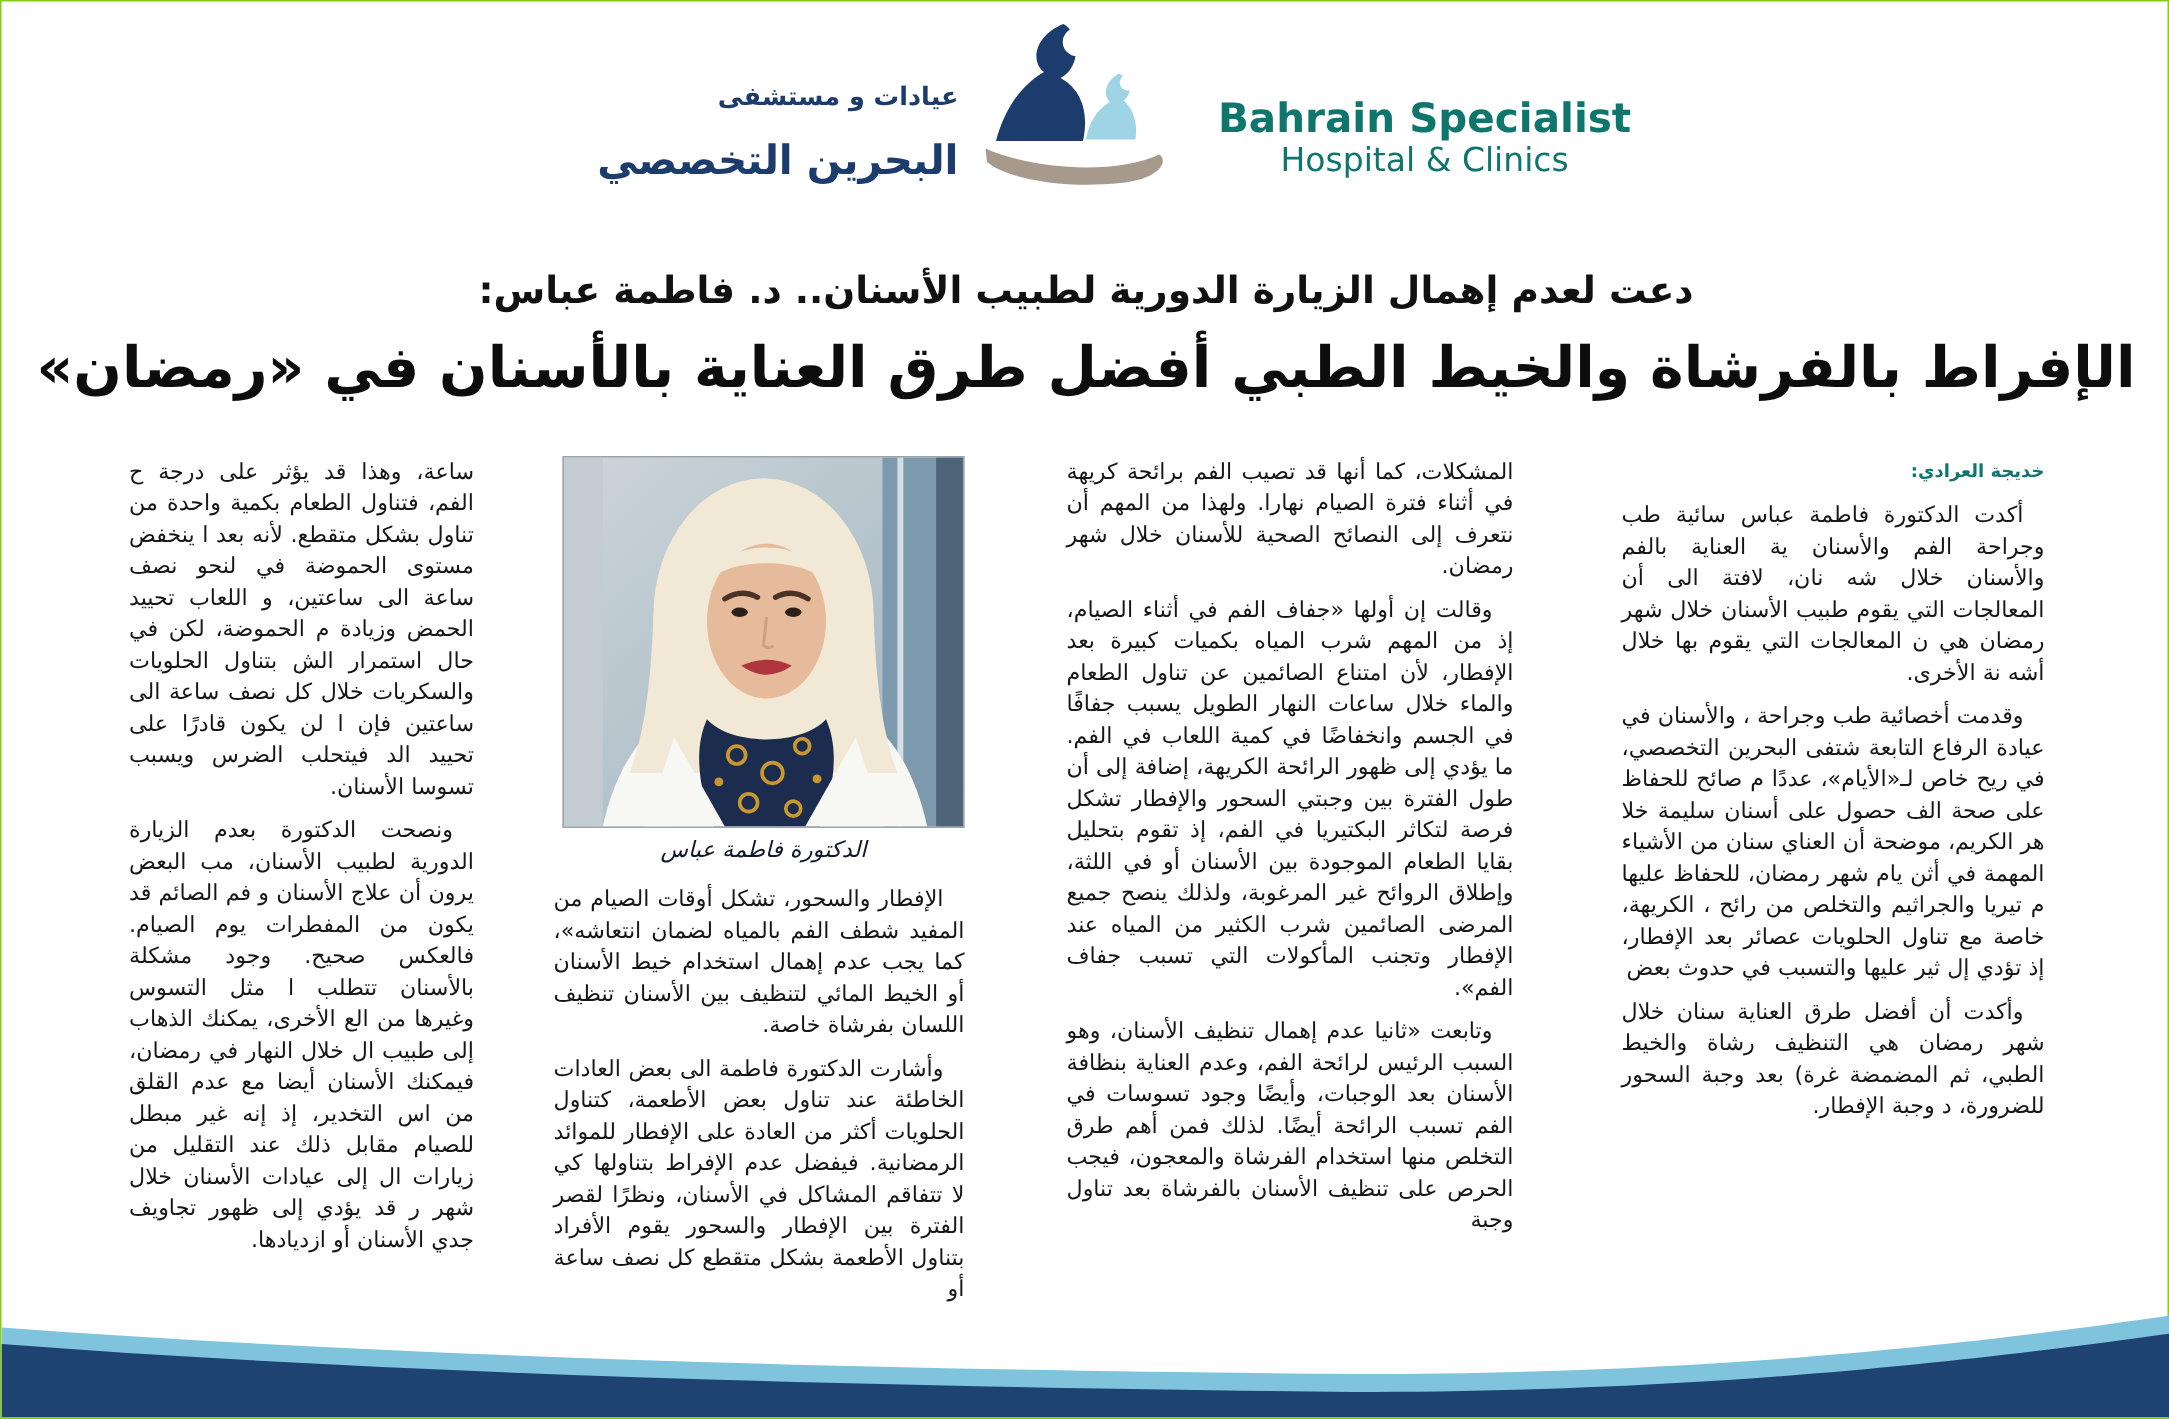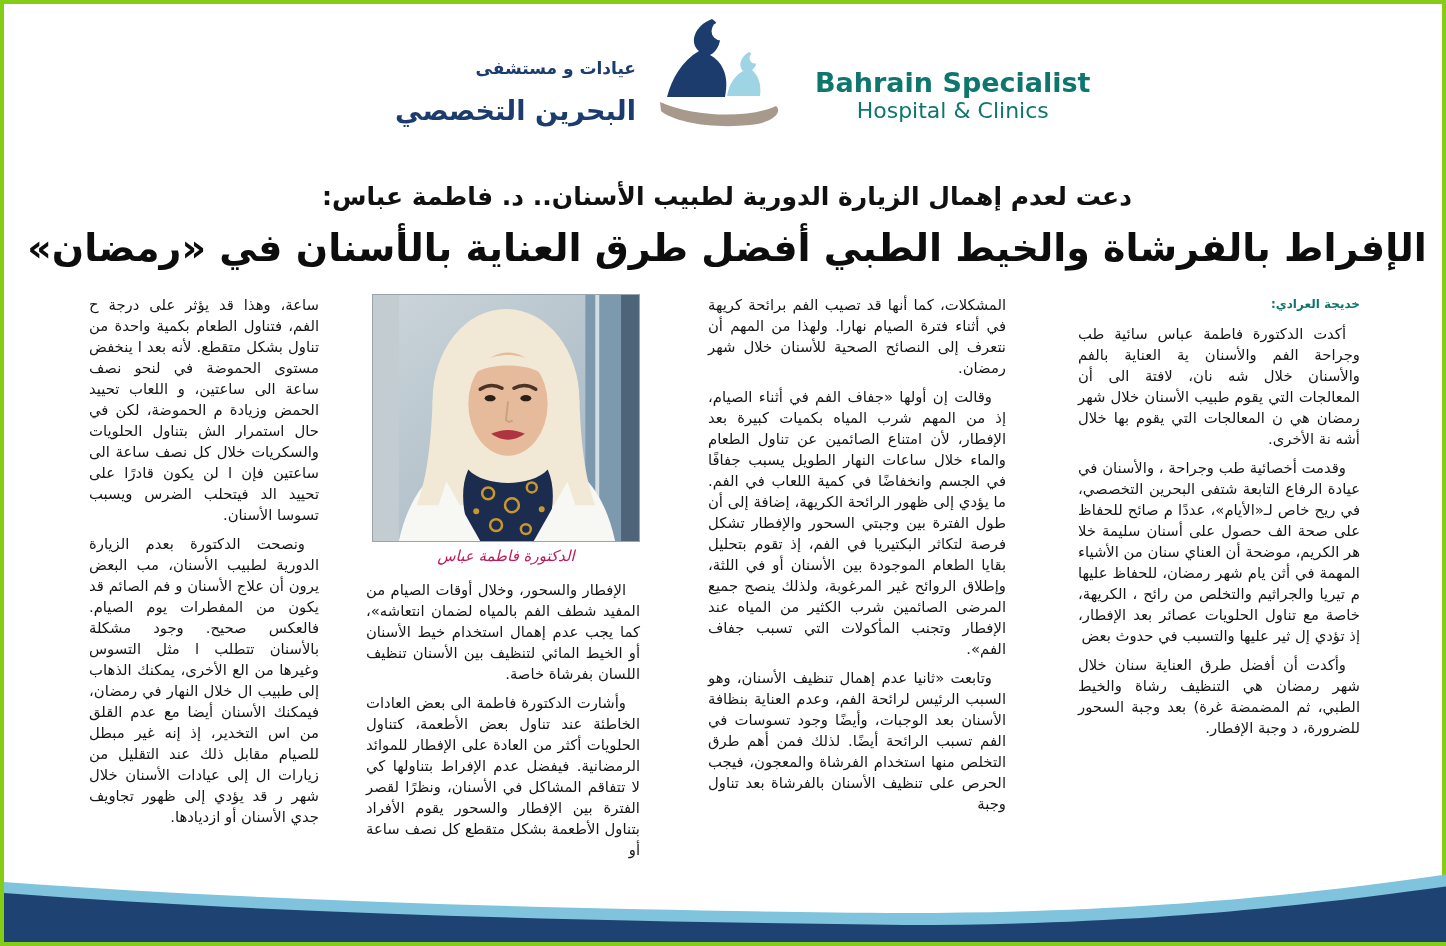--- a/index.html
+++ b/index.html
@@ -1,21 +1,21 @@
 <!DOCTYPE html>
 <html lang="ar"><head>
 <meta charset="utf-8">
 <style>
   html,body{margin:0;padding:0;}
   body{
     width:1446px;height:946px;position:relative;overflow:hidden;
     background:#ffffff;
     font-family:"DejaVu Sans", sans-serif;
   }
-  .page{position:absolute;inset:0;border:4px solid #84cc16;box-sizing:border-box;padding-left:24px;}
+  .page{position:absolute;inset:0;border:1px solid #84cc16;box-sizing:border-box;padding-left:24px;}
 
   
   .logo-arabic{
     position:absolute;top:54px;right:806px;text-align:right;color:#1d3c6e;direction:rtl;
   }
   .logo-arabic .l1{font-size:17px;font-weight:bold;letter-spacing:0;}
   .logo-arabic .l2{font-size:27px;font-weight:bold;margin-top:17px;text-align:right;}
   .logo-mark{position:absolute;left:648px;top:12px;width:132px;height:118px;}
   .logo-english{
     position:absolute;left:811px;top:64px;color:#0f766e;text-align:center;
@@ -28,39 +28,39 @@
     position:absolute;top:178px;left:0;width:1446px;text-align:center;
     direction:rtl;font-size:25px;font-weight:bold;color:#111;
   }
   .main-title{
     position:absolute;top:222px;left:0;width:1446px;text-align:center;
     direction:rtl;font-size:38px;font-weight:bold;color:#0d0d0d;letter-spacing:-.5px;
   }
 
   
   .col{
-    position:absolute;top:290px;direction:rtl;text-align:justify;
+    position:absolute;top:303px;direction:rtl;text-align:justify;
     font-size:14.8px;line-height:21px;color:#161616;
   }
   .col p{margin:0 0 8px 0;text-indent:14px;}
   .col p:first-child{text-indent:0;}
   .byline{font-weight:bold;font-size:12px;margin:0 0 14px 0;color:#0f766e;}
   #col-right{right:82px;width:282px;}
   #col-center-right{right:436px;width:298px;}
   #col-photo{right:802px;width:274px;}
   #col-left{left:85px;width:230px;}
 
   
   .photo-frame{
     width:268px;height:248px;border:1px solid #9aa4ab;background:#b9c6cf;
     box-sizing:border-box;display:block;
   }
   .photo-caption{
     width:268px;text-align:center;font-style:italic;font-size:15px;
-    color:#be185d;margin:4px 0 12px 0;font-weight:500;
+    color:#0f172a;margin:4px 0 12px 0;font-weight:500;
   }
 
   
   .waves{position:absolute;left:0;bottom:0;width:1446px;height:106px;}
 </style>
 </head>
 <body>
 
 <div class="page">
 
@@ -142,21 +142,21 @@
       <circle cx="160" cy="194" r="5" stroke="#c9972f" stroke-width="2.5" fill="none"></circle>
       <circle cx="124" cy="232" r="6" stroke="#c9972f" stroke-width="2.5" fill="none"></circle>
       <circle cx="154" cy="236" r="5" stroke="#c9972f" stroke-width="2.5" fill="none"></circle>
       <circle cx="104" cy="218" r="3" fill="#c9972f"></circle>
       <circle cx="170" cy="216" r="3" fill="#c9972f"></circle>
 
       <path d="M74,188 L108,248 L54,248 Z" fill="#f7f7f4"></path>
       <path d="M196,188 L162,248 L216,248 Z" fill="#f7f7f4"></path>
     </svg>
     <div class="photo-caption">الدكتورة فاطمة عباس</div>
-    <p>الإفطار والسحور، وخلال أوقات الصيام من المفيد شطف الفم بالمياه لضمان انتعاشه»، كما يجب عدم إهمال استخدام خيط الأسنان أو الخيط المائي لتنظيف بين الأسنان تنظيف اللسان بفرشاة خاصة.</p>
+    <p>الإفطار والسحور، تشكل أوقات الصيام من المفيد شطف الفم بالمياه لضمان انتعاشه»، كما يجب عدم إهمال استخدام خيط الأسنان أو الخيط المائي لتنظيف بين الأسنان تنظيف اللسان بفرشاة خاصة.</p>
     <p>وأشارت الدكتورة فاطمة الى بعض العادات الخاطئة عند تناول بعض الأطعمة، كتناول الحلويات أكثر من العادة على الإفطار للموائد الرمضانية. فيفضل عدم الإفراط بتناولها كي لا تتفاقم المشاكل في الأسنان، ونظرًا لقصر الفترة بين الإفطار والسحور يقوم الأفراد بتناول الأطعمة بشكل متقطع كل نصف ساعة أو</p>
   </div>
 
   <div class="col" id="col-left">
     <p>ساعة، وهذا قد يؤثر على درجة ح الفم، فتناول الطعام بكمية واحدة من تناول بشكل متقطع. لأنه بعد ا ينخفض مستوى الحموضة في لنحو نصف ساعة الى ساعتين، و اللعاب تحييد الحمض وزيادة م الحموضة، لكن في حال استمرار الش بتناول الحلويات والسكريات خلال كل نصف ساعة الى ساعتين فإن ا لن يكون قادرًا على تحييد الد فيتحلب الضرس ويسبب تسوسا الأسنان.</p>
     <p>ونصحت الدكتورة بعدم الزيارة الدورية لطبيب الأسنان، مب البعض يرون أن علاج الأسنان و فم الصائم قد يكون من المفطرات يوم الصيام. فالعكس صحيح. وجود مشكلة بالأسنان تتطلب ا مثل التسوس وغيرها من الع الأخرى، يمكنك الذهاب إلى طبيب ال خلال النهار في رمضان، فيمكنك الأسنان أيضا مع عدم القلق من اس التخدير، إذ إنه غير مبطل للصيام مقابل ذلك عند التقليل من زيارات ال إلى عيادات الأسنان خلال شهر ر قد يؤدي إلى ظهور تجاويف جدي الأسنان أو ازديادها.</p>
   </div>
 
   <svg class="waves" viewBox="0 0 1446 106" preserveAspectRatio="none" aria-hidden="true">
     <path d="M0,46 C300,68 650,75 900,77 C1150,77 1320,56 1446,38 L1446,106 L0,106 Z" fill="#7fc3dc"></path>

